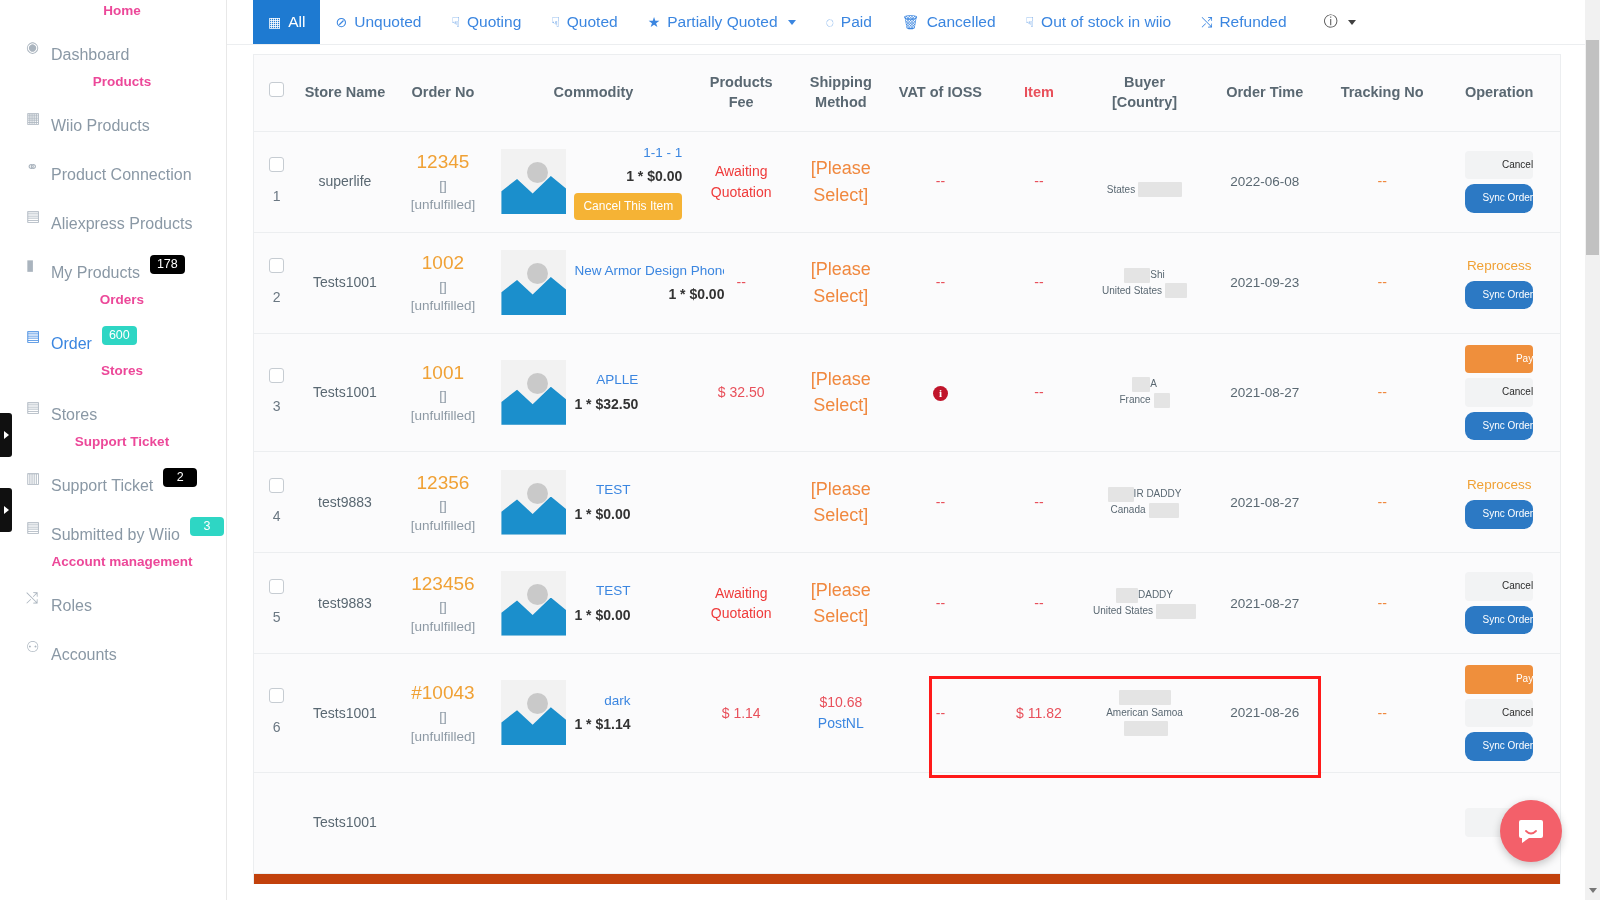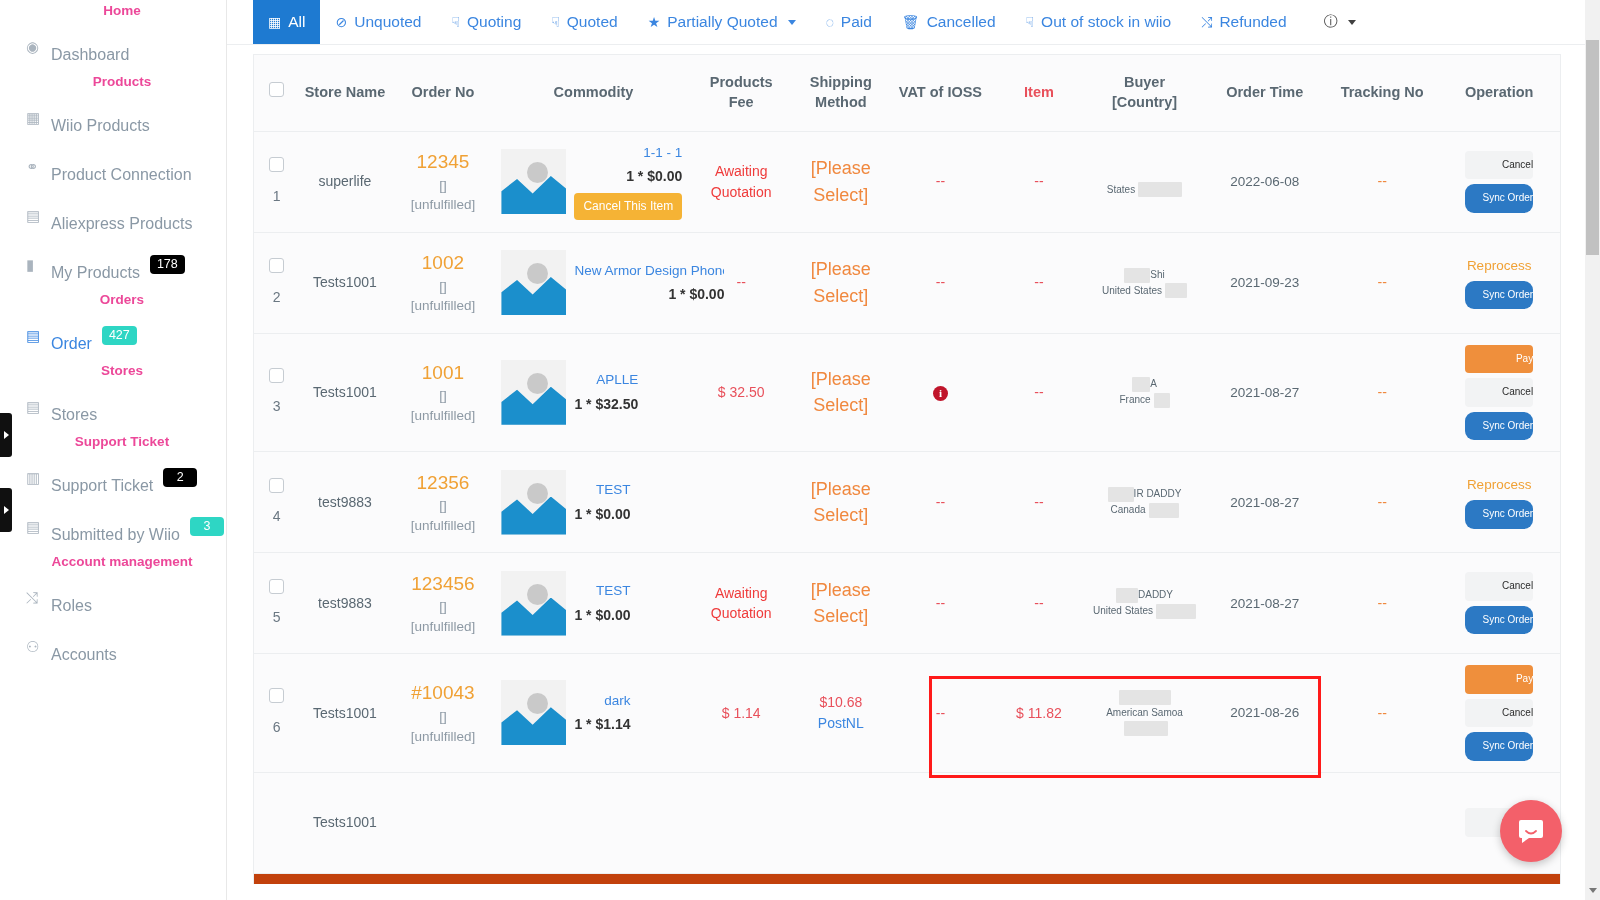--- a/index.html
+++ b/index.html
@@ -322,21 +322,21 @@
       </div>
       <div class="nav-item">
         <span class="nav-ico">▮</span>
         <span class="nav-label">My Products</span>
         <span class="badge purple">178</span>
       </div>
       <div class="nav-group-title">Orders</div>
       <div class="nav-item active">
         <span class="nav-ico">▤</span>
         <span class="nav-label">Order</span>
-        <span class="badge teal">427</span>
+        <span class="badge teal">600</span>
       </div>
       <div class="nav-group-title">Stores</div>
       <div class="nav-item">
         <span class="nav-ico">▤</span>
         <span class="nav-label">Stores</span>
       </div>
       <div class="nav-group-title">Support Ticket</div>
       <div class="nav-item">
         <span class="nav-ico">▥</span>
         <span class="nav-label">Support Ticket</span>

